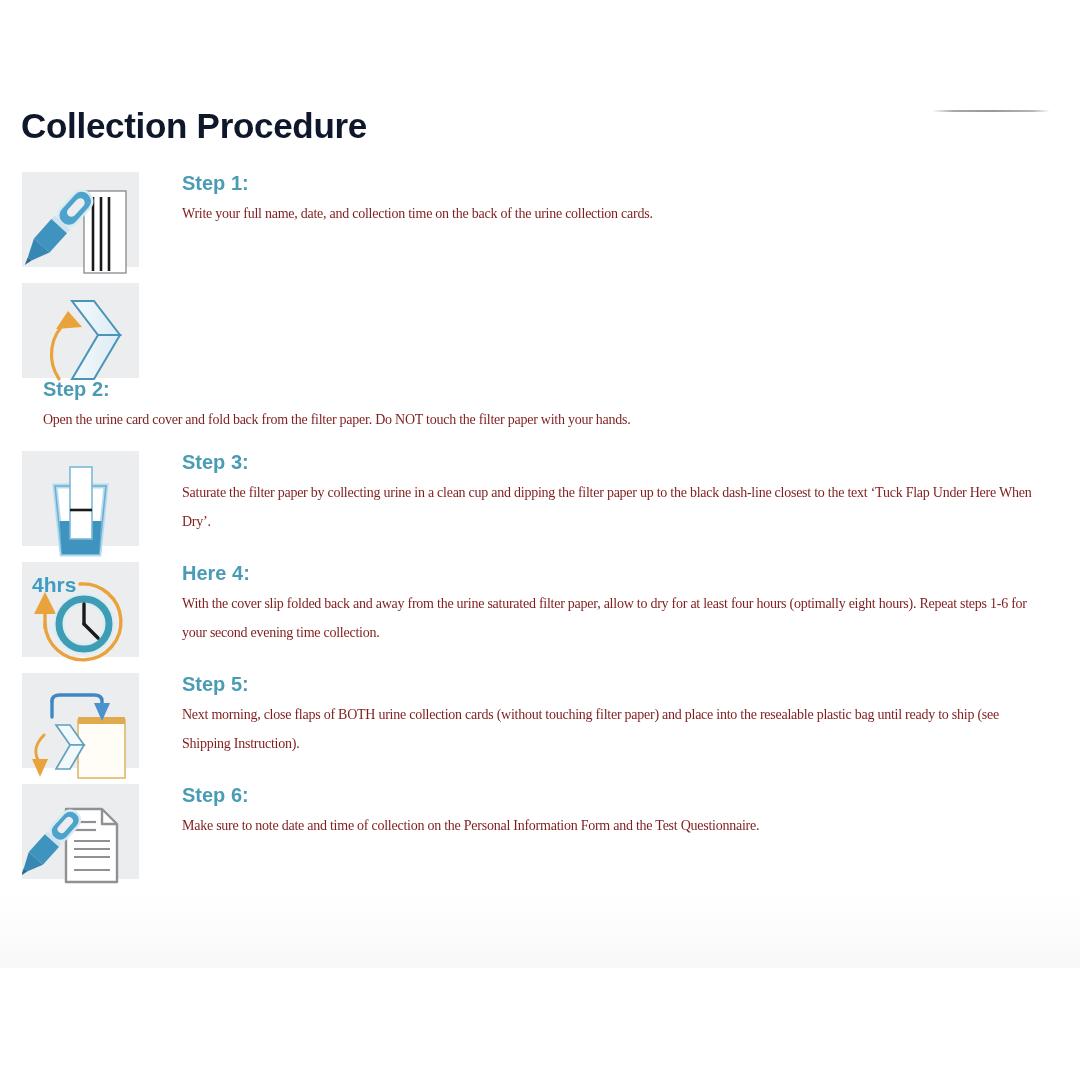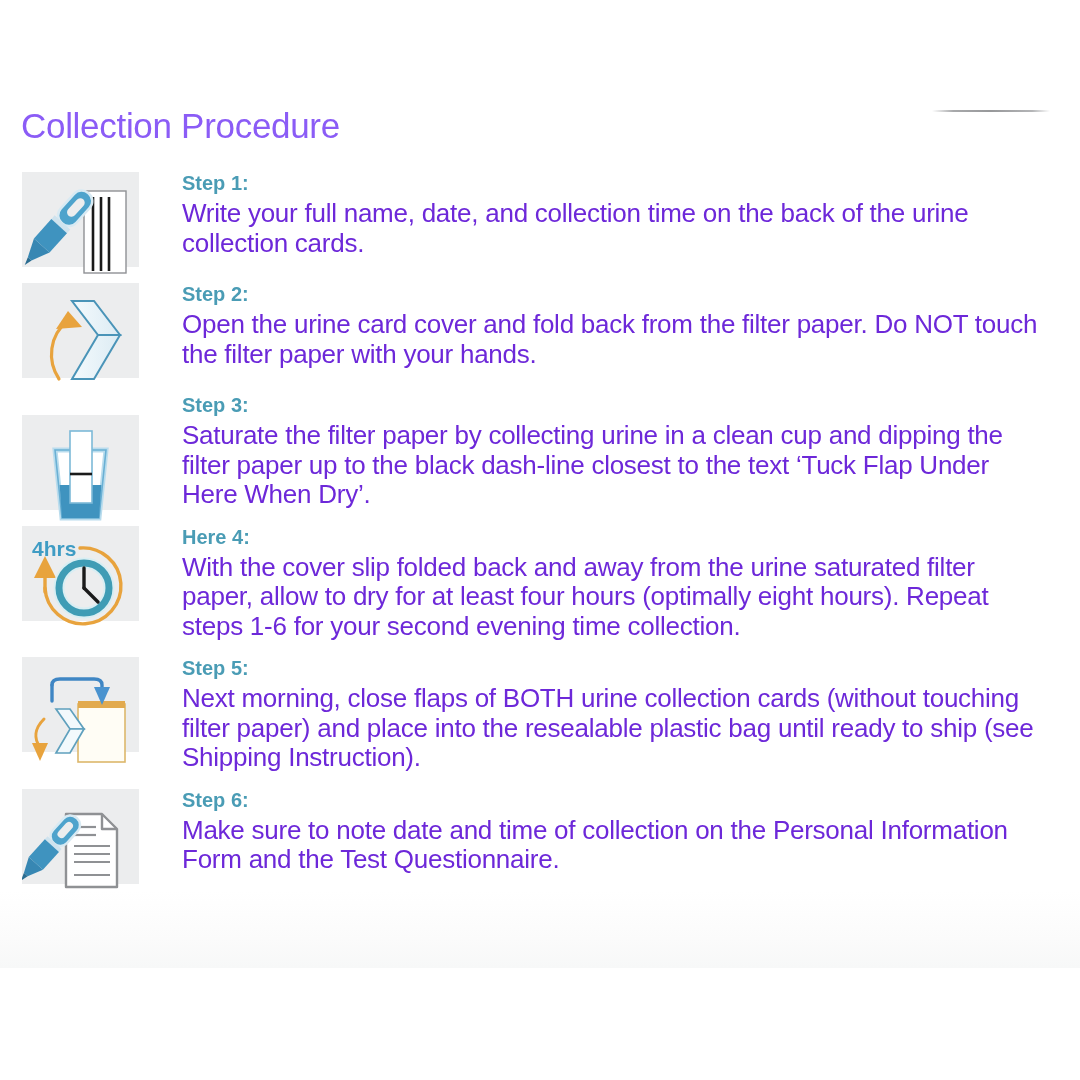--- a/index.html
+++ b/index.html
@@ -35,23 +35,23 @@
     top: 110px;
     width: 118px;
     height: 2px;
     background: linear-gradient(90deg, rgba(180,180,182,0) 0%, #a8a9ab 18%, #97989a 50%, #b4b5b7 85%, rgba(180,180,182,0) 100%);
   }
   .title {
     position: absolute;
     left: 21px;
     top: 106px;
     font-size: 35px;
-    font-weight: normal;
+    font-weight: bold;
     letter-spacing: -0.3px;
-    color: #8b5cf6;
+    color: #0f172a;
     white-space: nowrap;
   }
   .steps {
     position: absolute;
     left: 0;
     top: 172px;
     width: 1080px;
   }
   .step-row {
     position: relative;
@@ -77,24 +77,24 @@
     padding-right: 36px;
   }
   .step-label {
     color: #4a9cb5;
     font-size: 20px;
     font-weight: bold;
     line-height: 1.15;
     margin-bottom: 4px;
   }
   .step-body {
-    color: #6d28d9;
-    font-size: 26px;
+    color: #7f1d1d;
+    font-size: 14px;
     line-height: 29.5px;
-    font-family: Liberation Sans, sans-serif;
+    font-family: Liberation Serif, serif;
     letter-spacing: -0.25px;
     max-width: 900px;
   }
 </style>
 </head>
 <body>
 
 <div class="page">
   <div class="sheet"></div>
 
@@ -120,42 +120,42 @@
             <polygon points="37,104 42,104 40,112" fill="#2b6d91"></polygon>
           </g>
         </svg>
       </div>
       <div class="step-text-col">
         <div class="step-label">Step 1:</div>
         <div class="step-body">Write your full name, date, and collection time on the back of the urine collection cards.</div>
       </div>
     </div>
 
-    <div class="step-row" style="margin-bottom:16px;">
+    <div class="step-row" style="margin-bottom:16px;flex-direction:column;">
       <div class="icon-tile">
         <svg viewBox="0 0 117 117" xmlns="http://www.w3.org/2000/svg">
           <defs>
             <linearGradient id="chev1" x1="0" y1="0" x2="1" y2="0">
               <stop offset="0%" stop-color="#f4fafd"></stop>
               <stop offset="100%" stop-color="#dcebf3"></stop>
             </linearGradient>
           </defs>
           <polygon points="50,18 72,18 98,52 76,52" fill="url(#chev1)" stroke="#4a94b8" stroke-width="2"></polygon>
           <polygon points="76,52 98,52 72,96 50,96" fill="url(#chev1)" stroke="#4a94b8" stroke-width="2"></polygon>
           <path d="M37,96 C25,78 27,52 46,38" fill="none" stroke="#e8a33d" stroke-width="3.2" stroke-linecap="round"></path>
           <polygon points="46,28 60,44 34,46" fill="#e8a33d"></polygon>
         </svg>
       </div>
       <div class="step-text-col">
         <div class="step-label">Step 2:</div>
         <div class="step-body">Open the urine card cover and fold back from the filter paper. Do NOT touch the filter paper with your hands.</div>
       </div>
     </div>
 
-    <div class="step-row" style="margin-bottom:16px;align-items:flex-end;">
+    <div class="step-row" style="margin-bottom:16px;">
       <div class="icon-tile">
         <svg viewBox="0 0 117 117" xmlns="http://www.w3.org/2000/svg">
           <path d="M33,35 L84,35 L77,103 L40,103 Z" fill="#ffffff" stroke="#b9dced" stroke-width="5"></path>
           <path d="M33,35 L84,35 L77,103 L40,103 Z" fill="none" stroke="#6ab0d4" stroke-width="1.6"></path>
           <path d="M37.6,70 L79.4,70 L77,103 L40,103 Z" fill="#3f93bf"></path>
           <rect x="48" y="16" width="22" height="72" fill="#ffffff" stroke="#7cb9d8" stroke-width="1.6"></rect>
           <line x1="48" y1="59" x2="70" y2="59" stroke="#1a1a1a" stroke-width="2.6"></line>
         </svg>
       </div>
       <div class="step-text-col">

